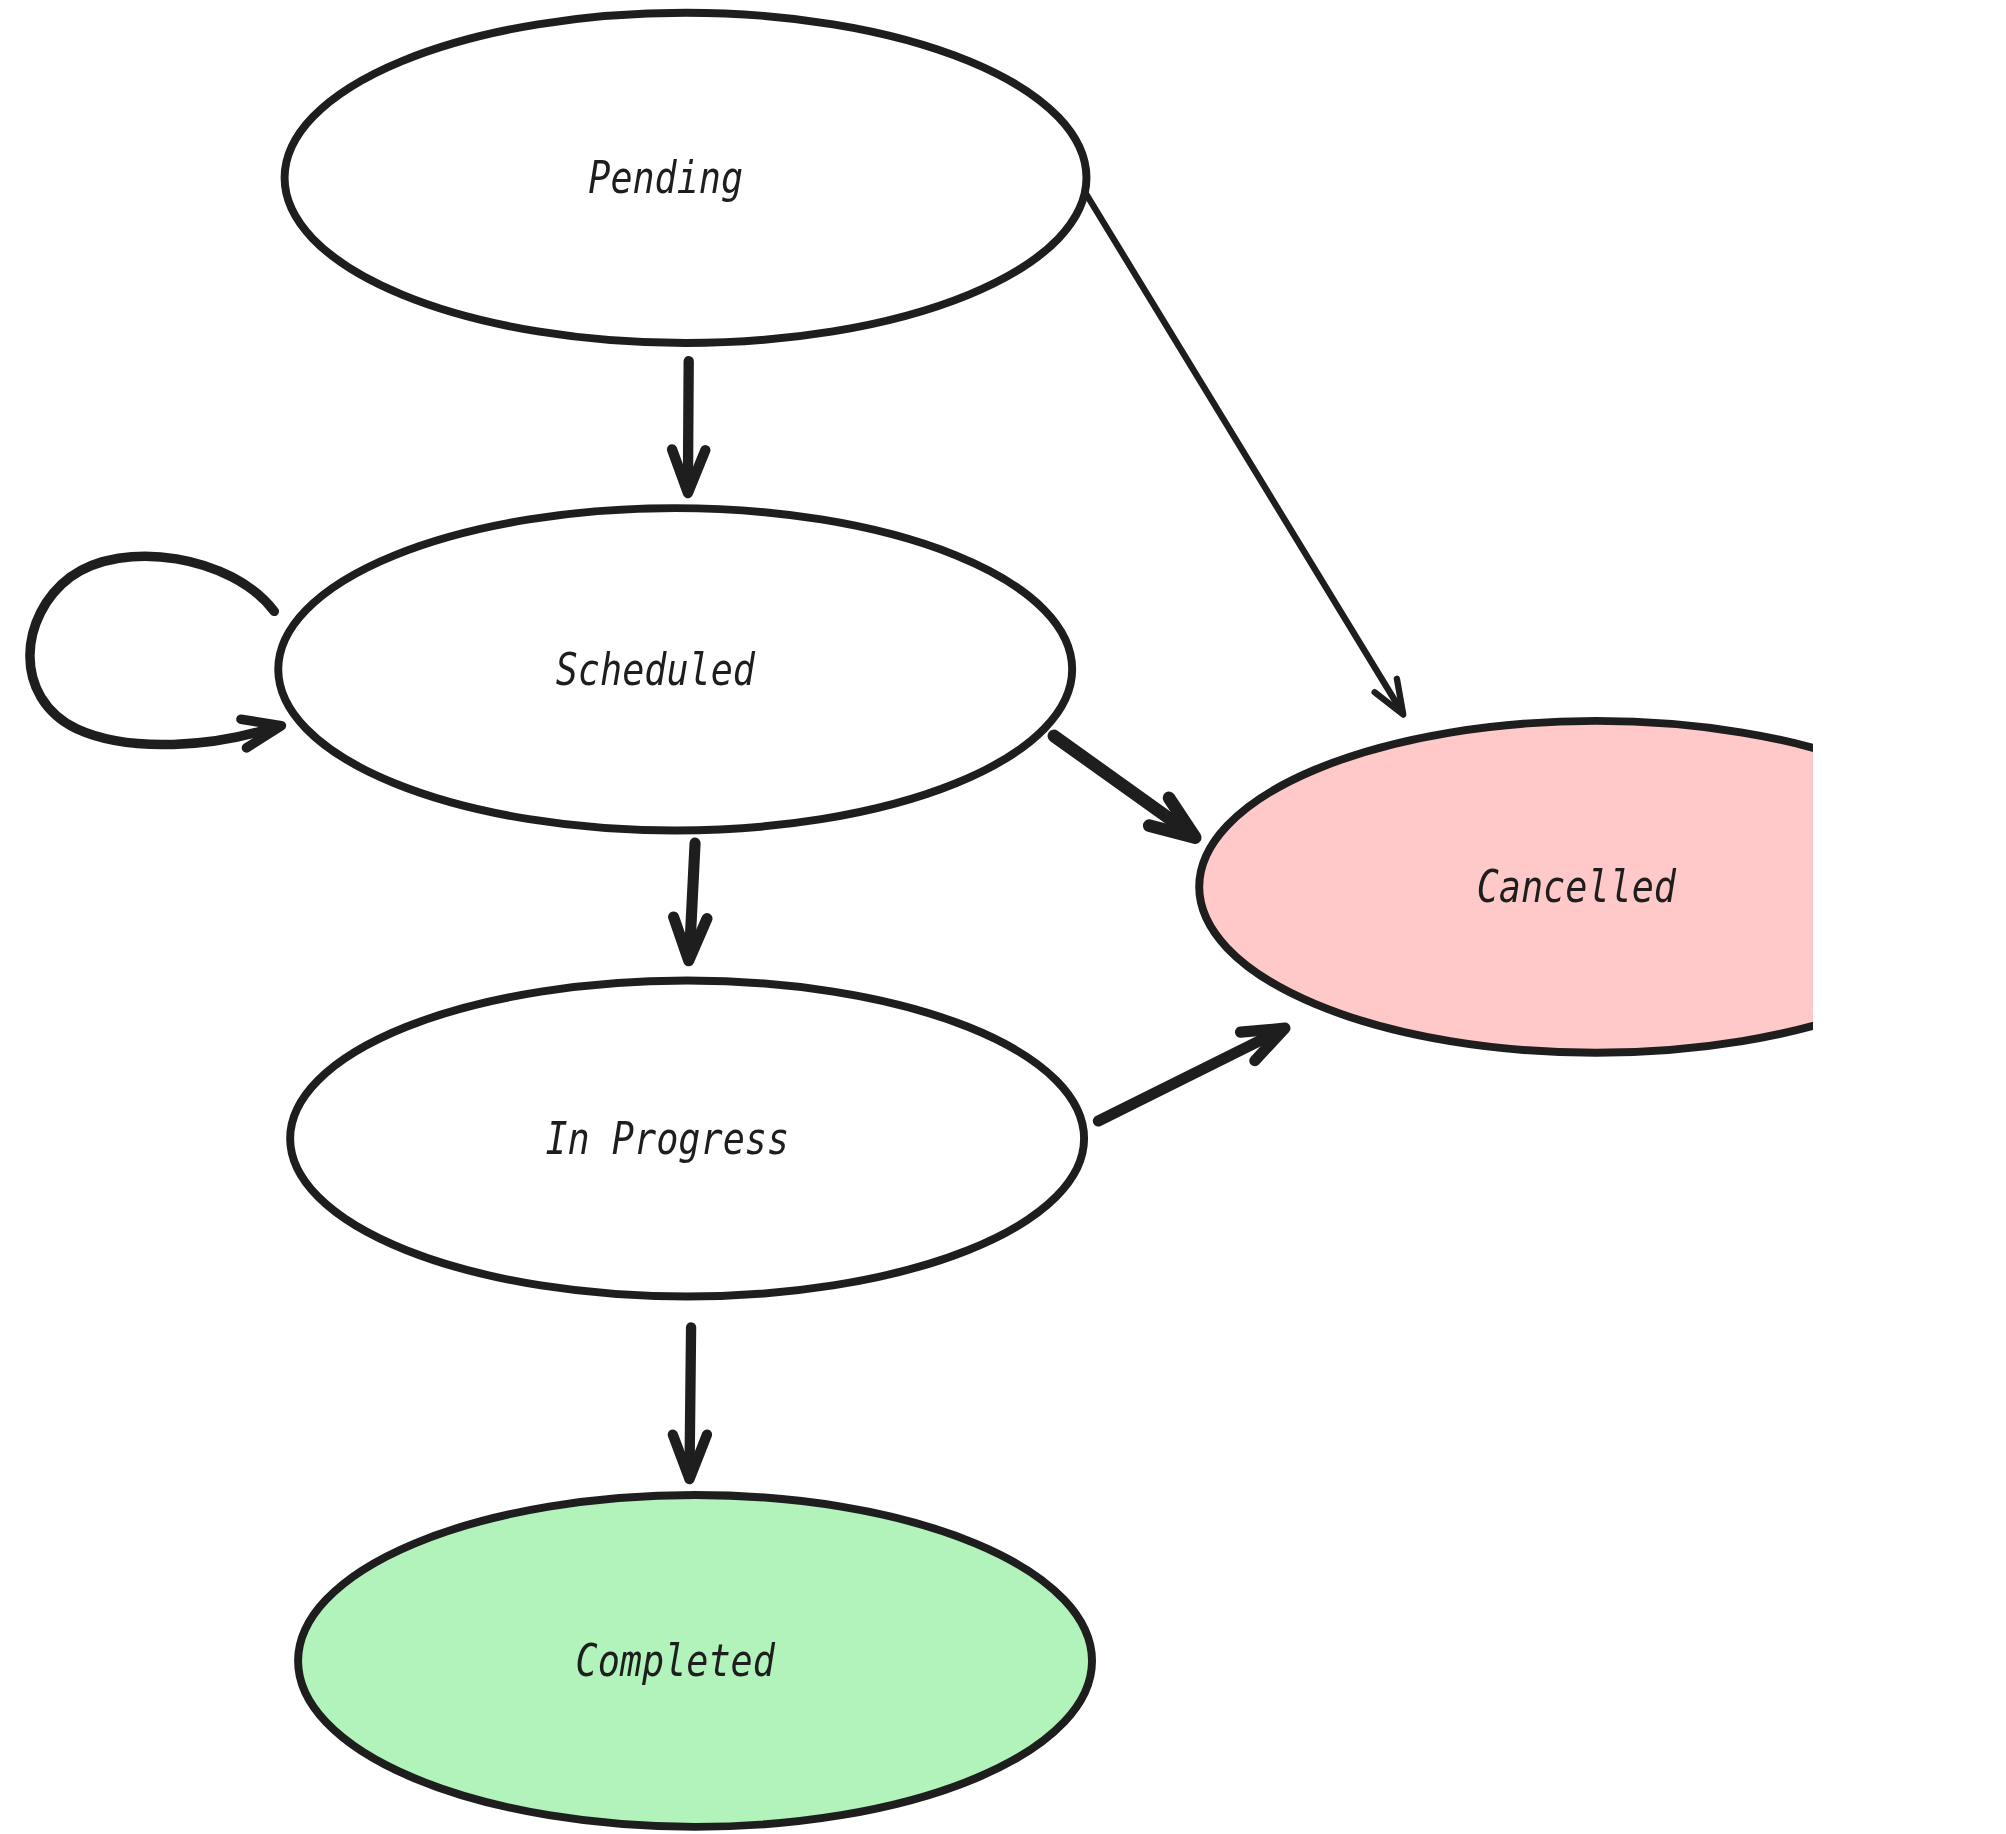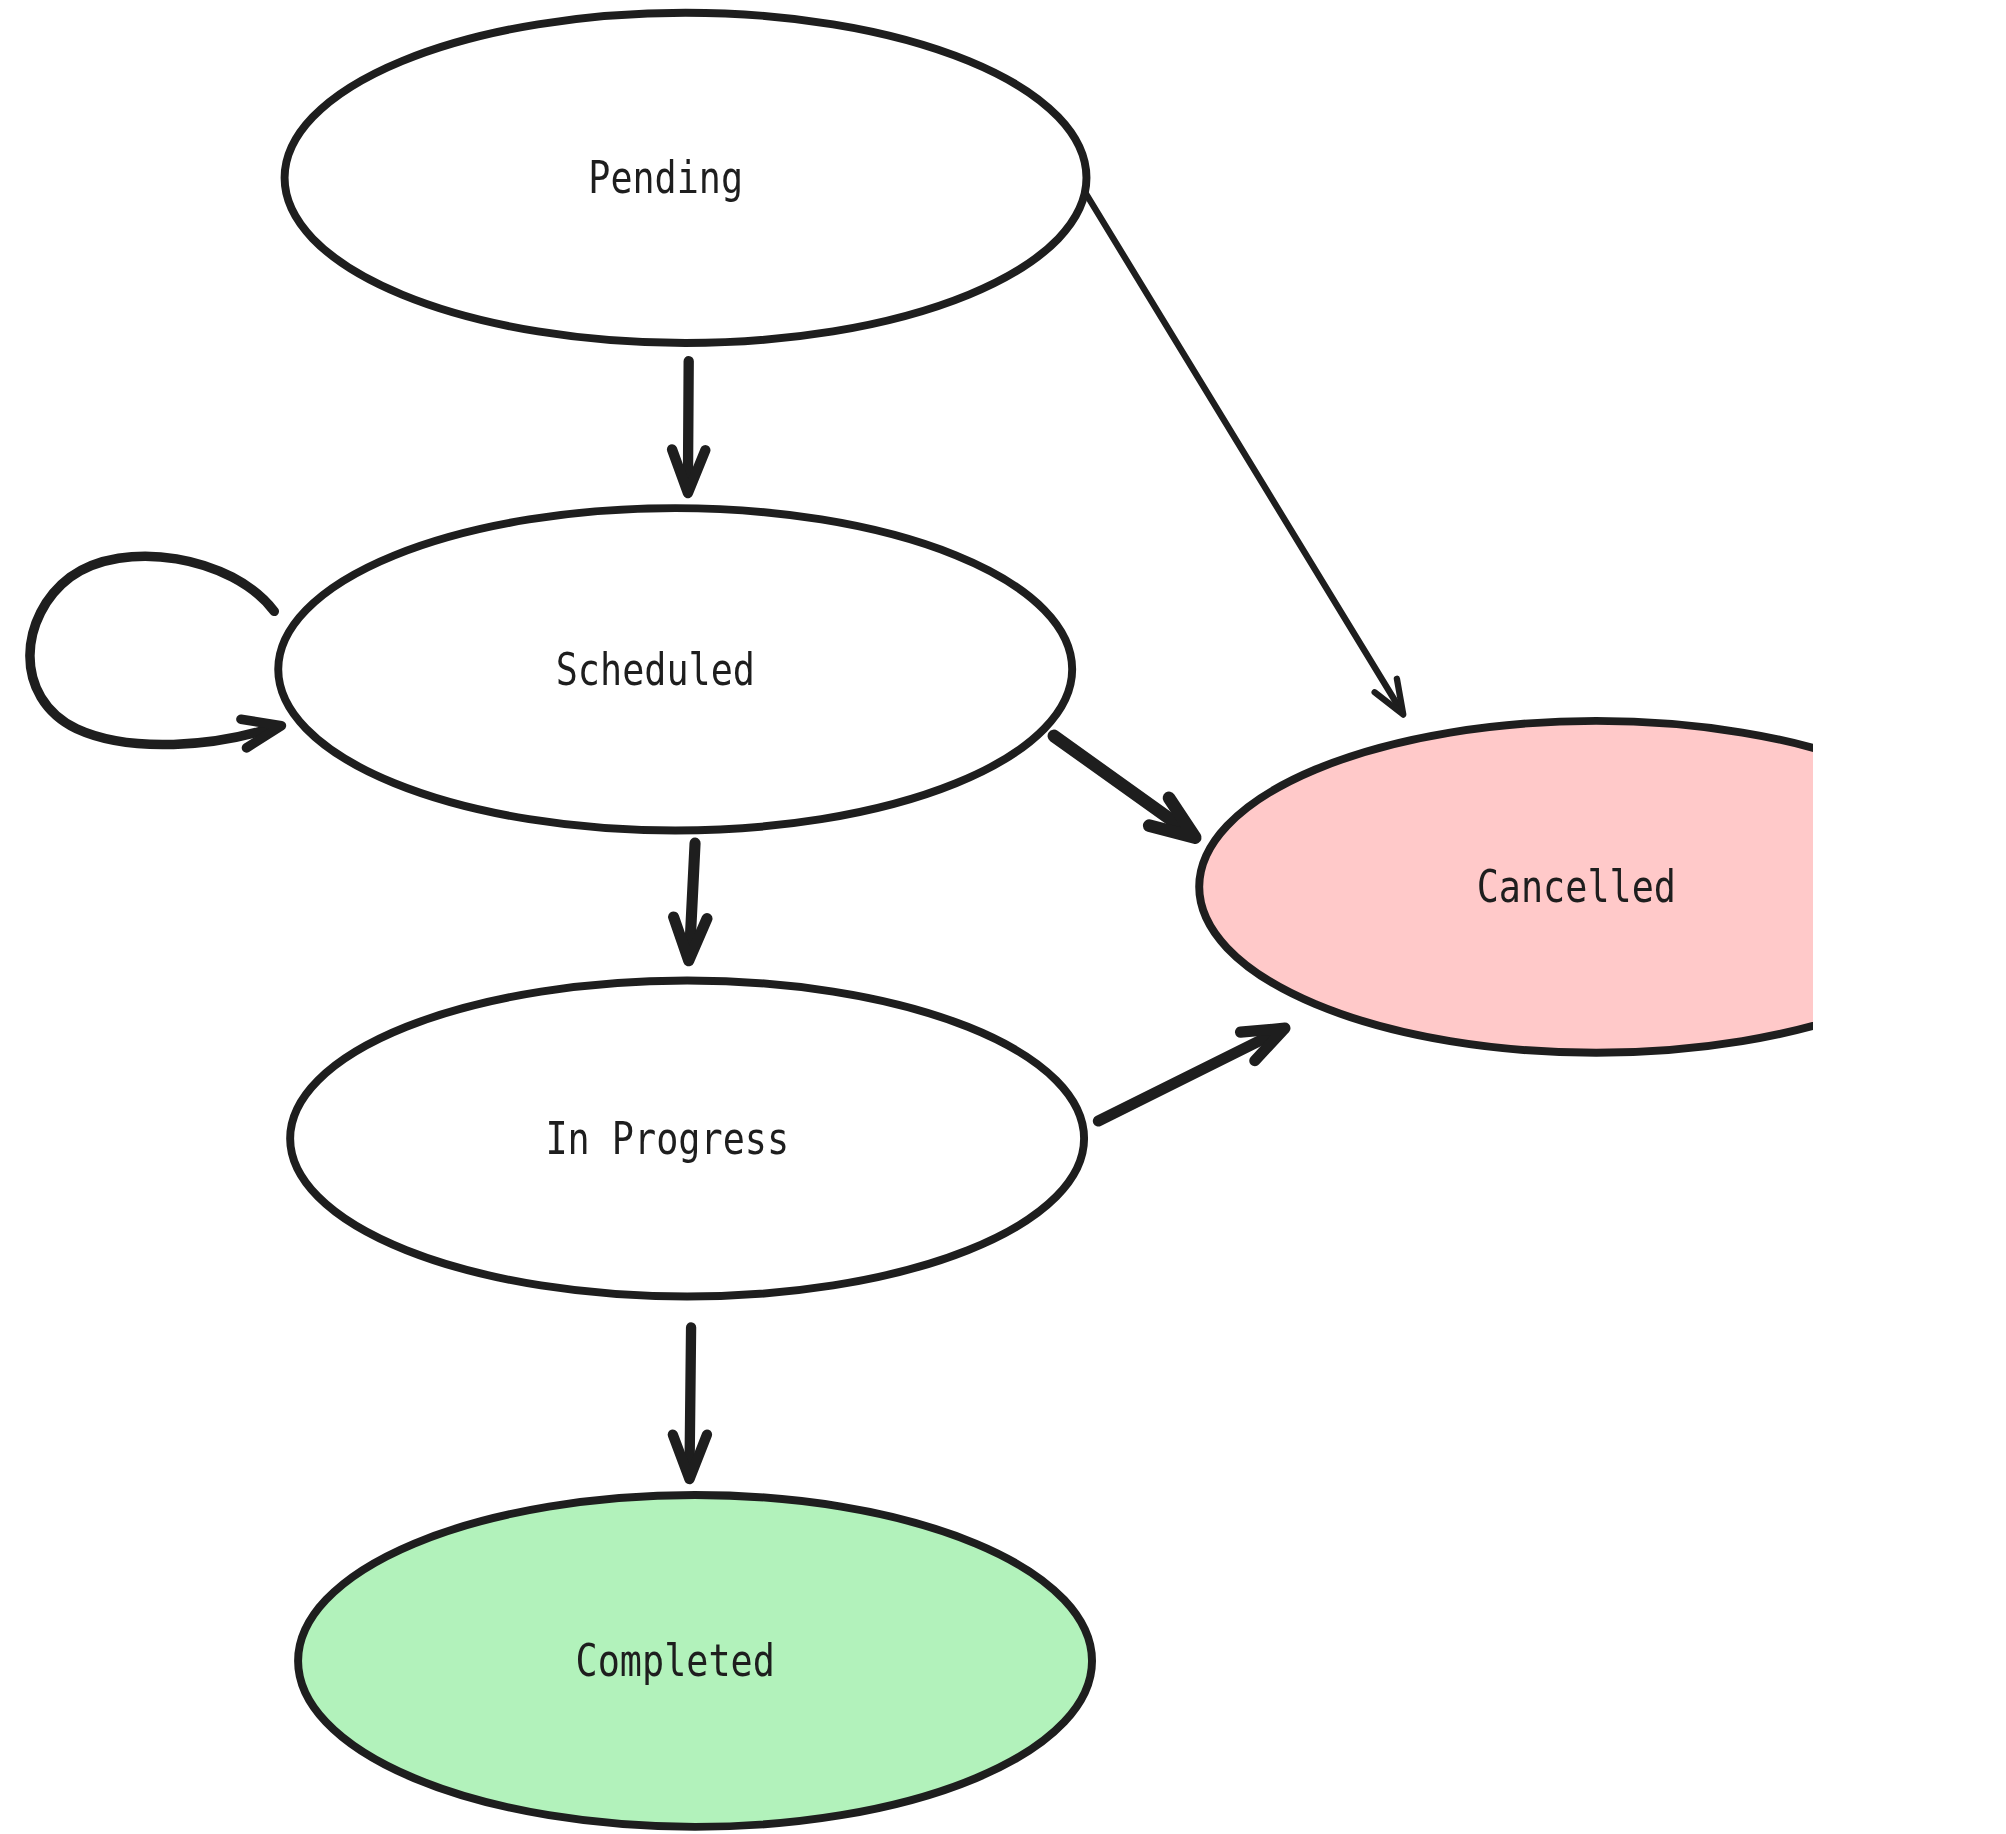--- a/index.html
+++ b/index.html
@@ -6,20 +6,21 @@
   html, body {
     margin: 0;
     padding: 0;
     background: #ffffff;
   }
   .canvas-wrap {
     width: 1813px;
     height: 1834px;
     background: #ffffff;
     overflow: hidden;
+    font-style: italic;
   }
   svg.diagram {
     display: block;
     background: #ffffff;
   }
   .edge-line, .edge-head {
     fill: none;
     stroke-linecap: round;
     stroke-linejoin: round;
   }

